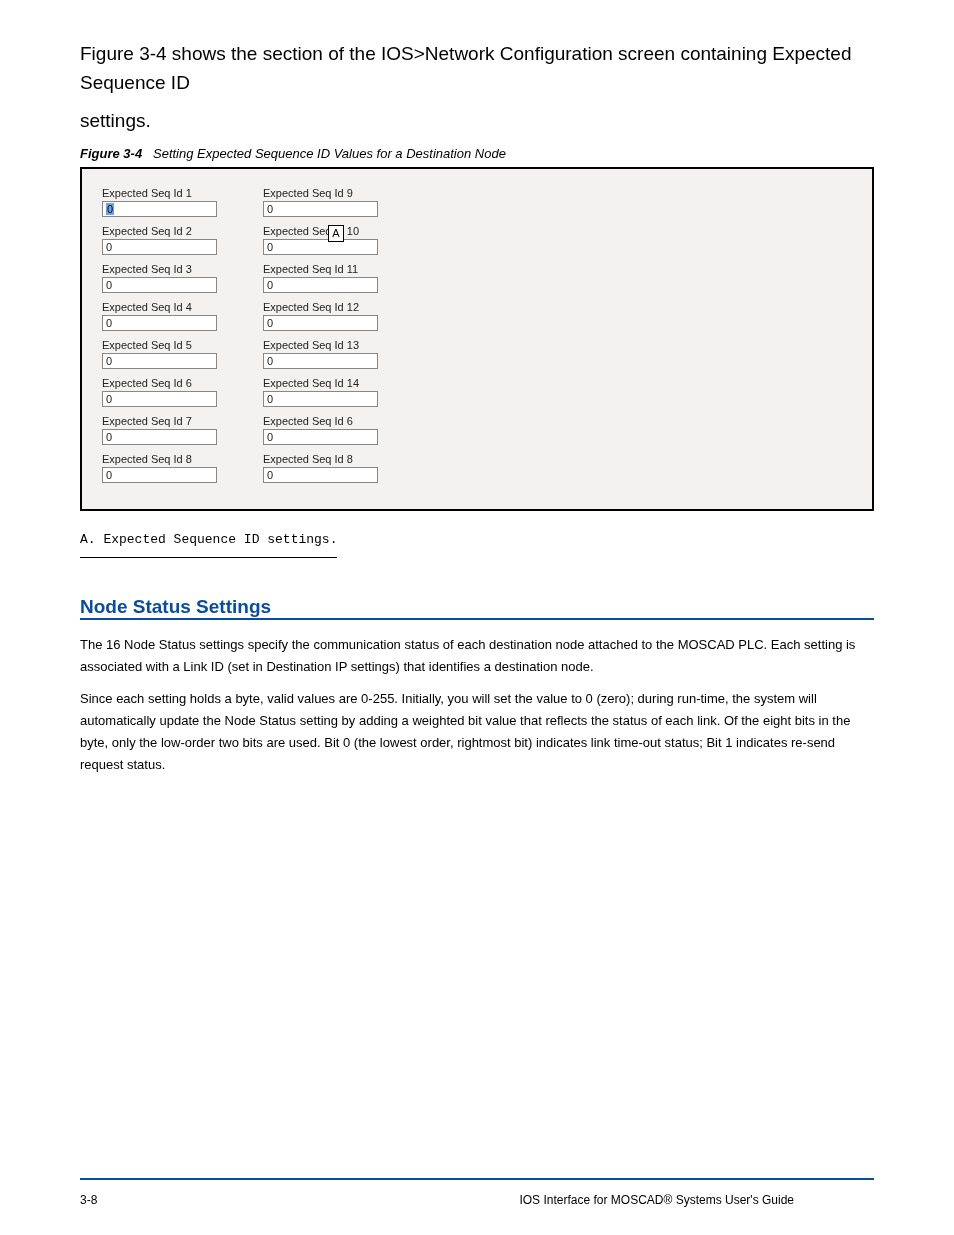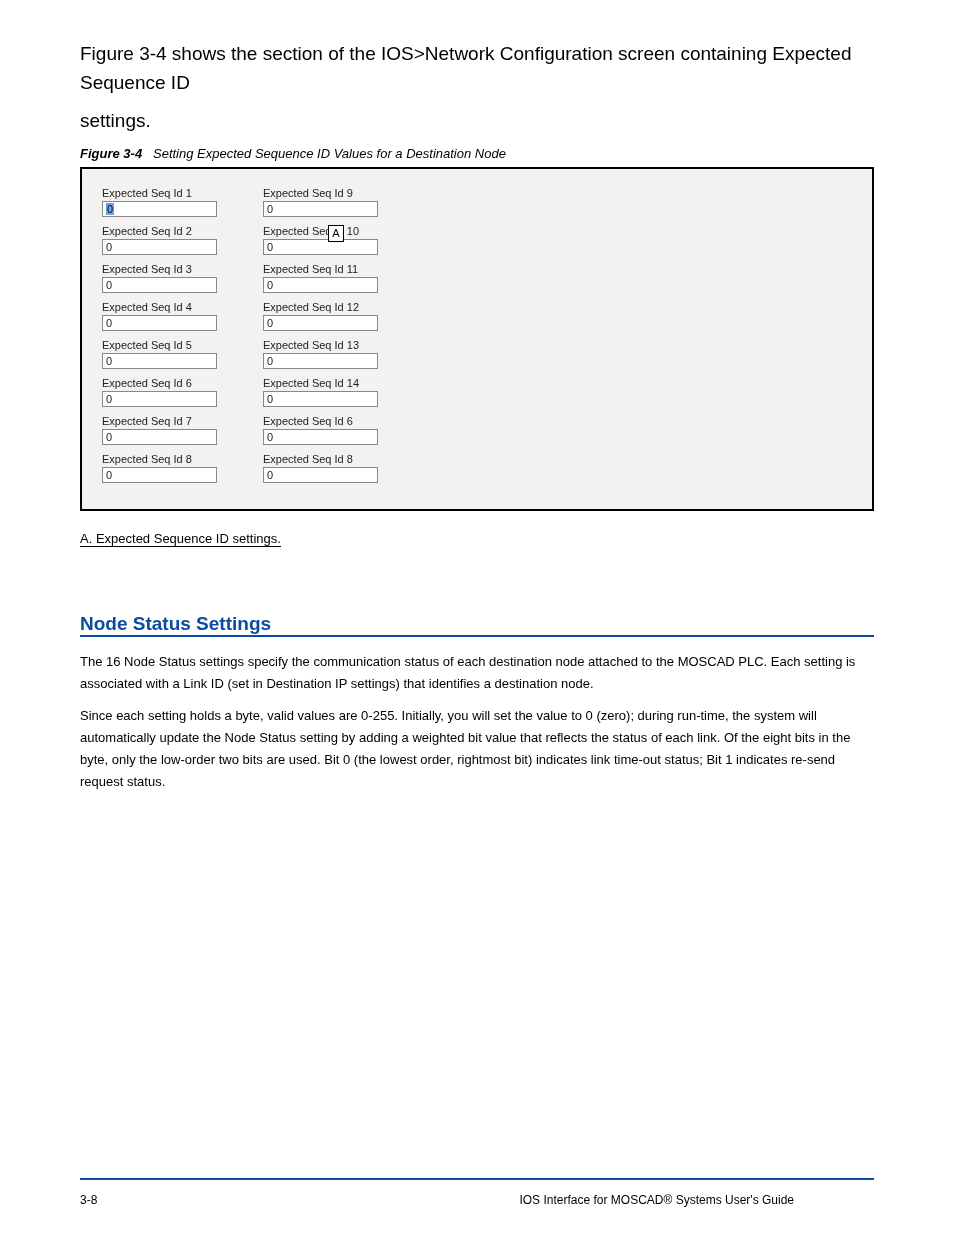--- a/index.html
+++ b/index.html
@@ -84,22 +84,23 @@
     background: #fff;
     font-size: 11px;
     display: flex;
     align-items: center;
     justify-content: center;
   }
   .callout-desc {
     font-size: 13px;
     border-bottom: 1px solid #000;
     display: inline-block;
-    padding-bottom: 0;
-    margin-bottom: 36px;
+    padding-bottom: 10px;
+    margin-bottom: 8px;
+    font-family: Liberation Mono, monospace;
   }
   .section-heading {
     color: #0a4da0;
     font-size: 19px;
     font-weight: bold;
     border-bottom: 2px solid #0a4da0;
     padding-bottom: 0;
     margin-top: 30px;
     margin-bottom: 14px;
   }

